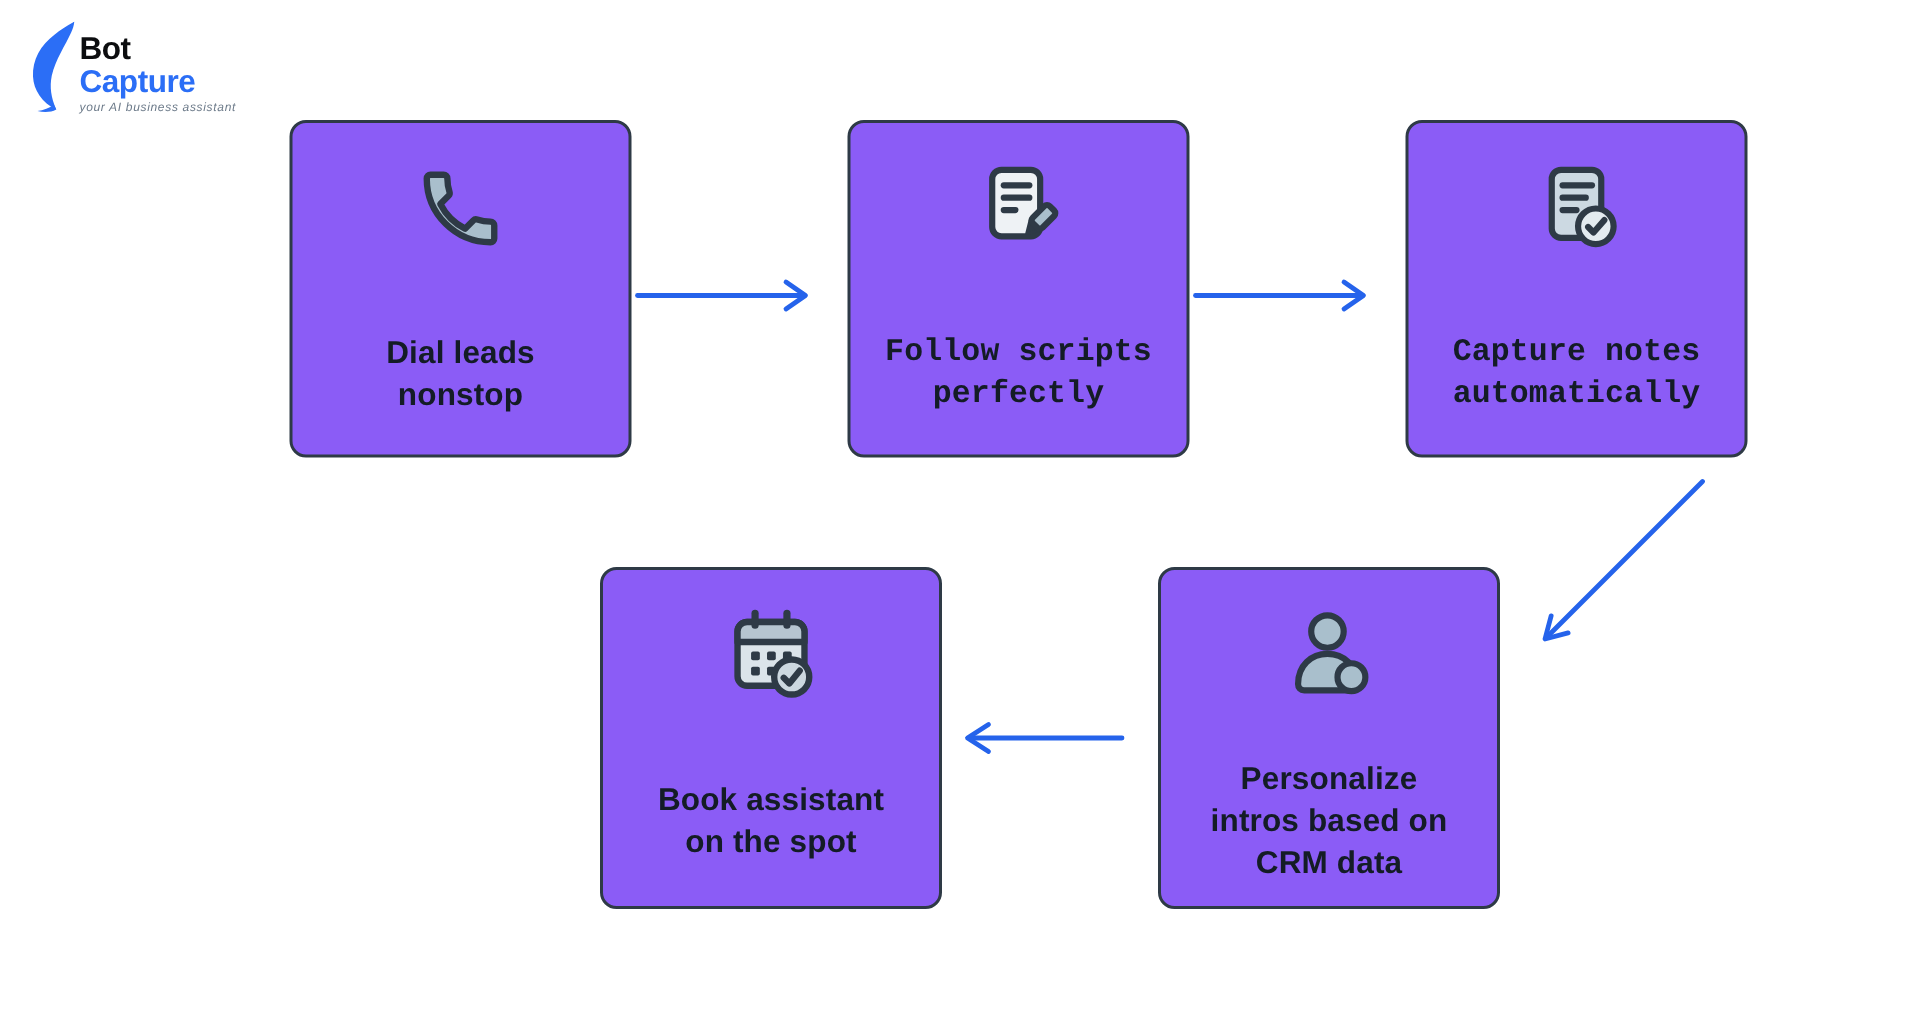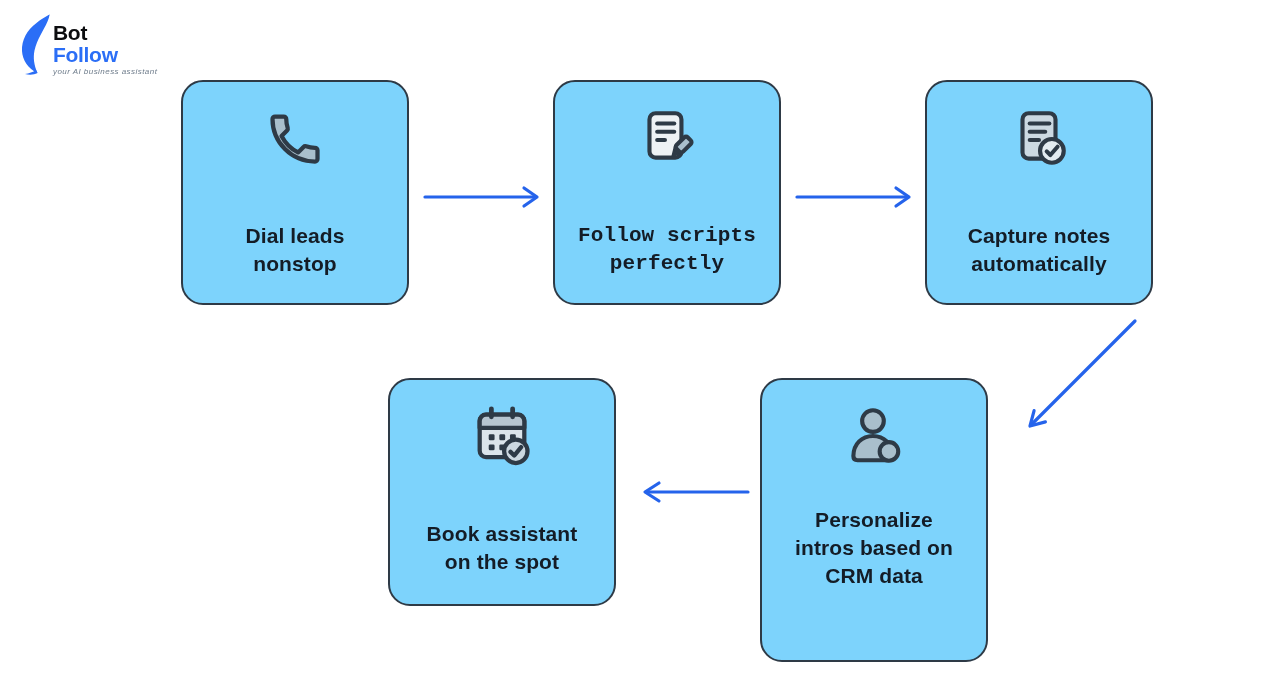--- a/index.html
+++ b/index.html
@@ -20,29 +20,30 @@
   .logo-icon { width: 36px; height: 62px; flex: 0 0 auto; }
   .logo-text { margin-left: 1px; margin-top: 13px; }
   .logo-word1 { font-size: 21px; font-weight: 800; color: #0c0d0f; line-height: 22px; letter-spacing: -0.3px; }
   .logo-word2 { font-size: 21px; font-weight: 800; color: #2b6ef6; line-height: 22px; letter-spacing: -0.3px; }
   .logo-tagline { font-size: 8px; font-style: italic; color: #6d7b8a; margin-top: 1px; letter-spacing: 0.45px; white-space: nowrap; }
 
   
   .step {
     position: absolute;
     width: 228px; height: 225px;
-    background: #7dd3fc;
+    background: #8b5cf6;
     border: 2.5px solid #2e3a46;
-    border-radius: 22px;
+    border-radius: 11px;
     box-sizing: border-box;
+    margin-left: 12px;
   }
   .step1 { left: 181px; top: 80px; }
   .step2 { left: 553px; top: 80px; font-family: Liberation Mono, monospace; }
-  .step3 { left: 925px; top: 80px; }
-  .step4 { left: 760px; top: 378px; height: 284px; }
+  .step3 { left: 925px; top: 80px; font-family: Liberation Mono, monospace; }
+  .step4 { left: 760px; top: 378px; height: 228px; }
   .step5 { left: 388px; top: 378px; height: 228px; }
 
   .icon-wrap {
     position: absolute; top: 14px; left: 0; right: 0; height: 86px;
     display: flex; align-items: center; justify-content: center;
   }
   .label-wrap {
     position: absolute; top: 118px; left: 0; right: 0; height: 100px;
     display: flex; align-items: center; justify-content: center;
   }
@@ -73,21 +74,21 @@
 <div class="canvas">
 
   <div class="logo">
     <svg class="logo-icon" viewBox="0 0 36 62">
       <path fill="#2b6ef6" d="M33.5,0.5 C28,3.5 24,6 20.5,9 C11,16 5.5,26 6,37 C6.4,46 12,54.5 21.5,59 C18,51 17,44 18.5,36.5 C21,25.5 27.5,16.5 31.5,7.5 C32.5,5.3 33.3,3 33.5,0.5 Z"></path>
       <path fill="#2b6ef6" d="M33.5,0.5 L24,8.5 L28.5,12.5 Z"></path>
       <path fill="#2b6ef6" d="M20,56 C17,58 13,59.5 9,60 C13,61 18,61 21.5,59 Z"></path>
     </svg>
     <div class="logo-text">
       <div class="logo-word1">Bot</div>
-      <div class="logo-word2">Follow</div>
+      <div class="logo-word2">Capture</div>
       <div class="logo-tagline">your AI business assistant</div>
     </div>
   </div>
 
   <div class="step step1">
     <div class="icon-wrap">
       <svg class="ic" width="60" height="60" viewBox="0 0 24 24">
         <path class="st" fill="#a9bfcc" stroke-width="1.7" d="M6.62 10.79c1.44 2.83 3.76 5.14 6.59 6.59l2.2-2.2c.27-.27.67-.36 1.02-.24 1.12.37 2.33.57 3.57.57.55 0 1 .45 1 1V20c0 .55-.45 1-1 1-9.39 0-17-7.61-17-17 0-.55.45-1 1-1h3.5c.55 0 1 .45 1 1 0 1.25.2 2.45.57 3.57.11.35.03.74-.25 1.02l-2.2 2.2z"></path>
       </svg>
     </div>

